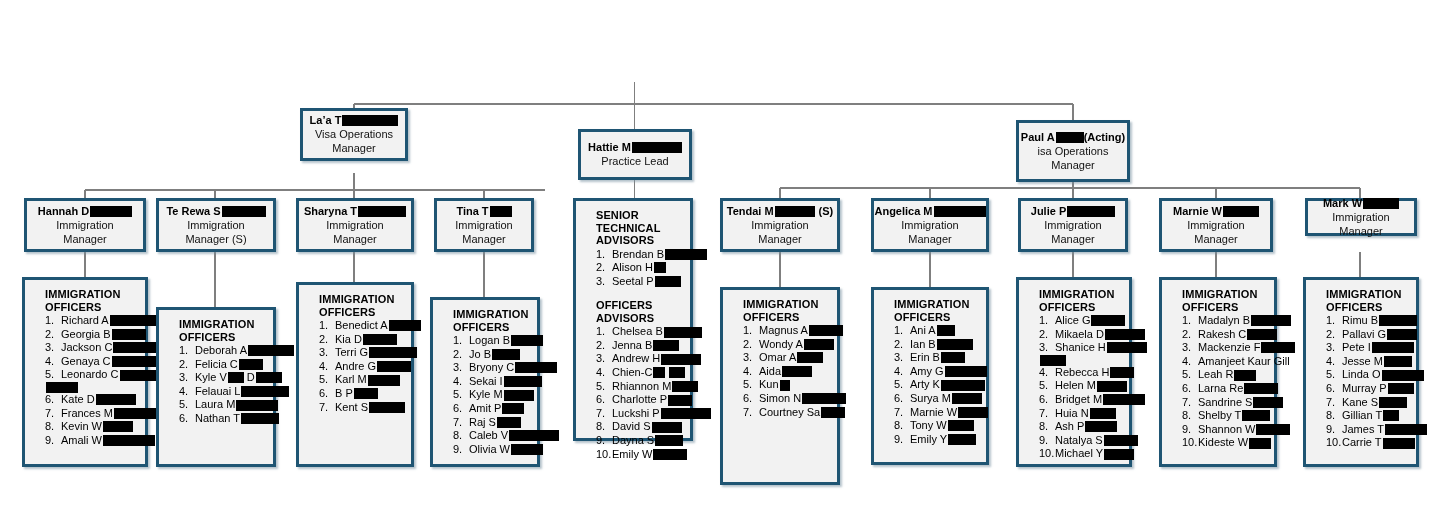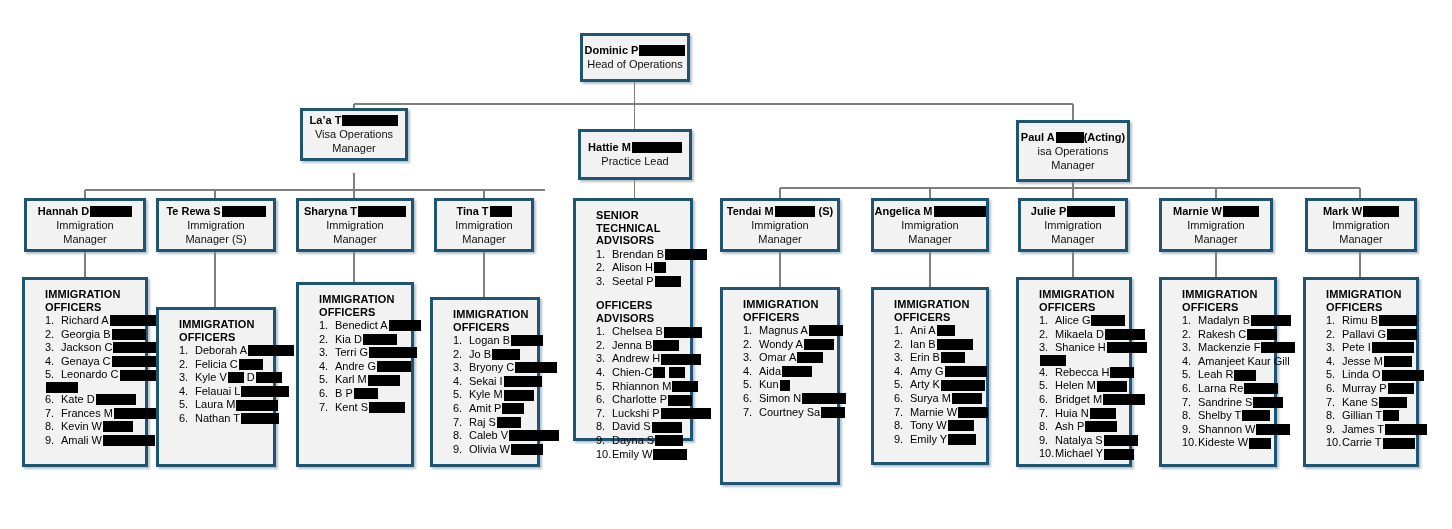--- a/index.html
+++ b/index.html
@@ -101,27 +101,20 @@
       <path d="M354 252 L354 282"></path>
       <path d="M484 252 L484 297"></path>
       <path d="M780 252 L780 287"></path>
       <path d="M930 252 L930 287"></path>
       <path d="M1073 252 L1073 277"></path>
       <path d="M1216 252 L1216 277"></path>
       <path d="M1360 252 L1360 277"></path>
     </g>
   </svg>
 
-  <div class="box title-box" style="left:580px;top:33px;width:110px;height:49px;">
-    <div class="nm">
-      <span>Dominic P</span>
-        <span class="red" style="width:46px"></span>
-    </div>
-    <div class="role">Head of Operations</div>
-  </div>
 
   <div class="box title-box" style="left:300px;top:108px;width:108px;height:53px;">
     <div class="nm">
       <span>La’a T</span>
         <span class="red" style="width:56px"></span>
     </div>
     <div class="role">Visa Operations</div>
     <div class="role">Manager</div>
   </div>
 
@@ -209,21 +202,21 @@
 
   <div class="box title-box" style="left:1159px;top:198px;width:114px;height:54px;">
     <div class="nm">
       <span>Marnie W</span>
         <span class="red" style="width:36px"></span>
     </div>
     <div class="role">Immigration</div>
     <div class="role">Manager</div>
   </div>
 
-  <div class="box title-box" style="left:1305px;top:198px;width:112px;height:54px;align-items:center;">
+  <div class="box title-box" style="left:1305px;top:198px;width:112px;height:38px;align-items:center;">
     <div class="nm">
       <span>Mark W</span>
         <span class="red" style="width:36px"></span>
     </div>
     <div class="role">Immigration</div>
     <div class="role">Manager</div>
   </div>
 
   <div class="box list-box" style="left:573px;top:198px;width:120px;height:243px;">
     <div class="hdr">SENIOR TECHNICAL ADVISORS</div>

